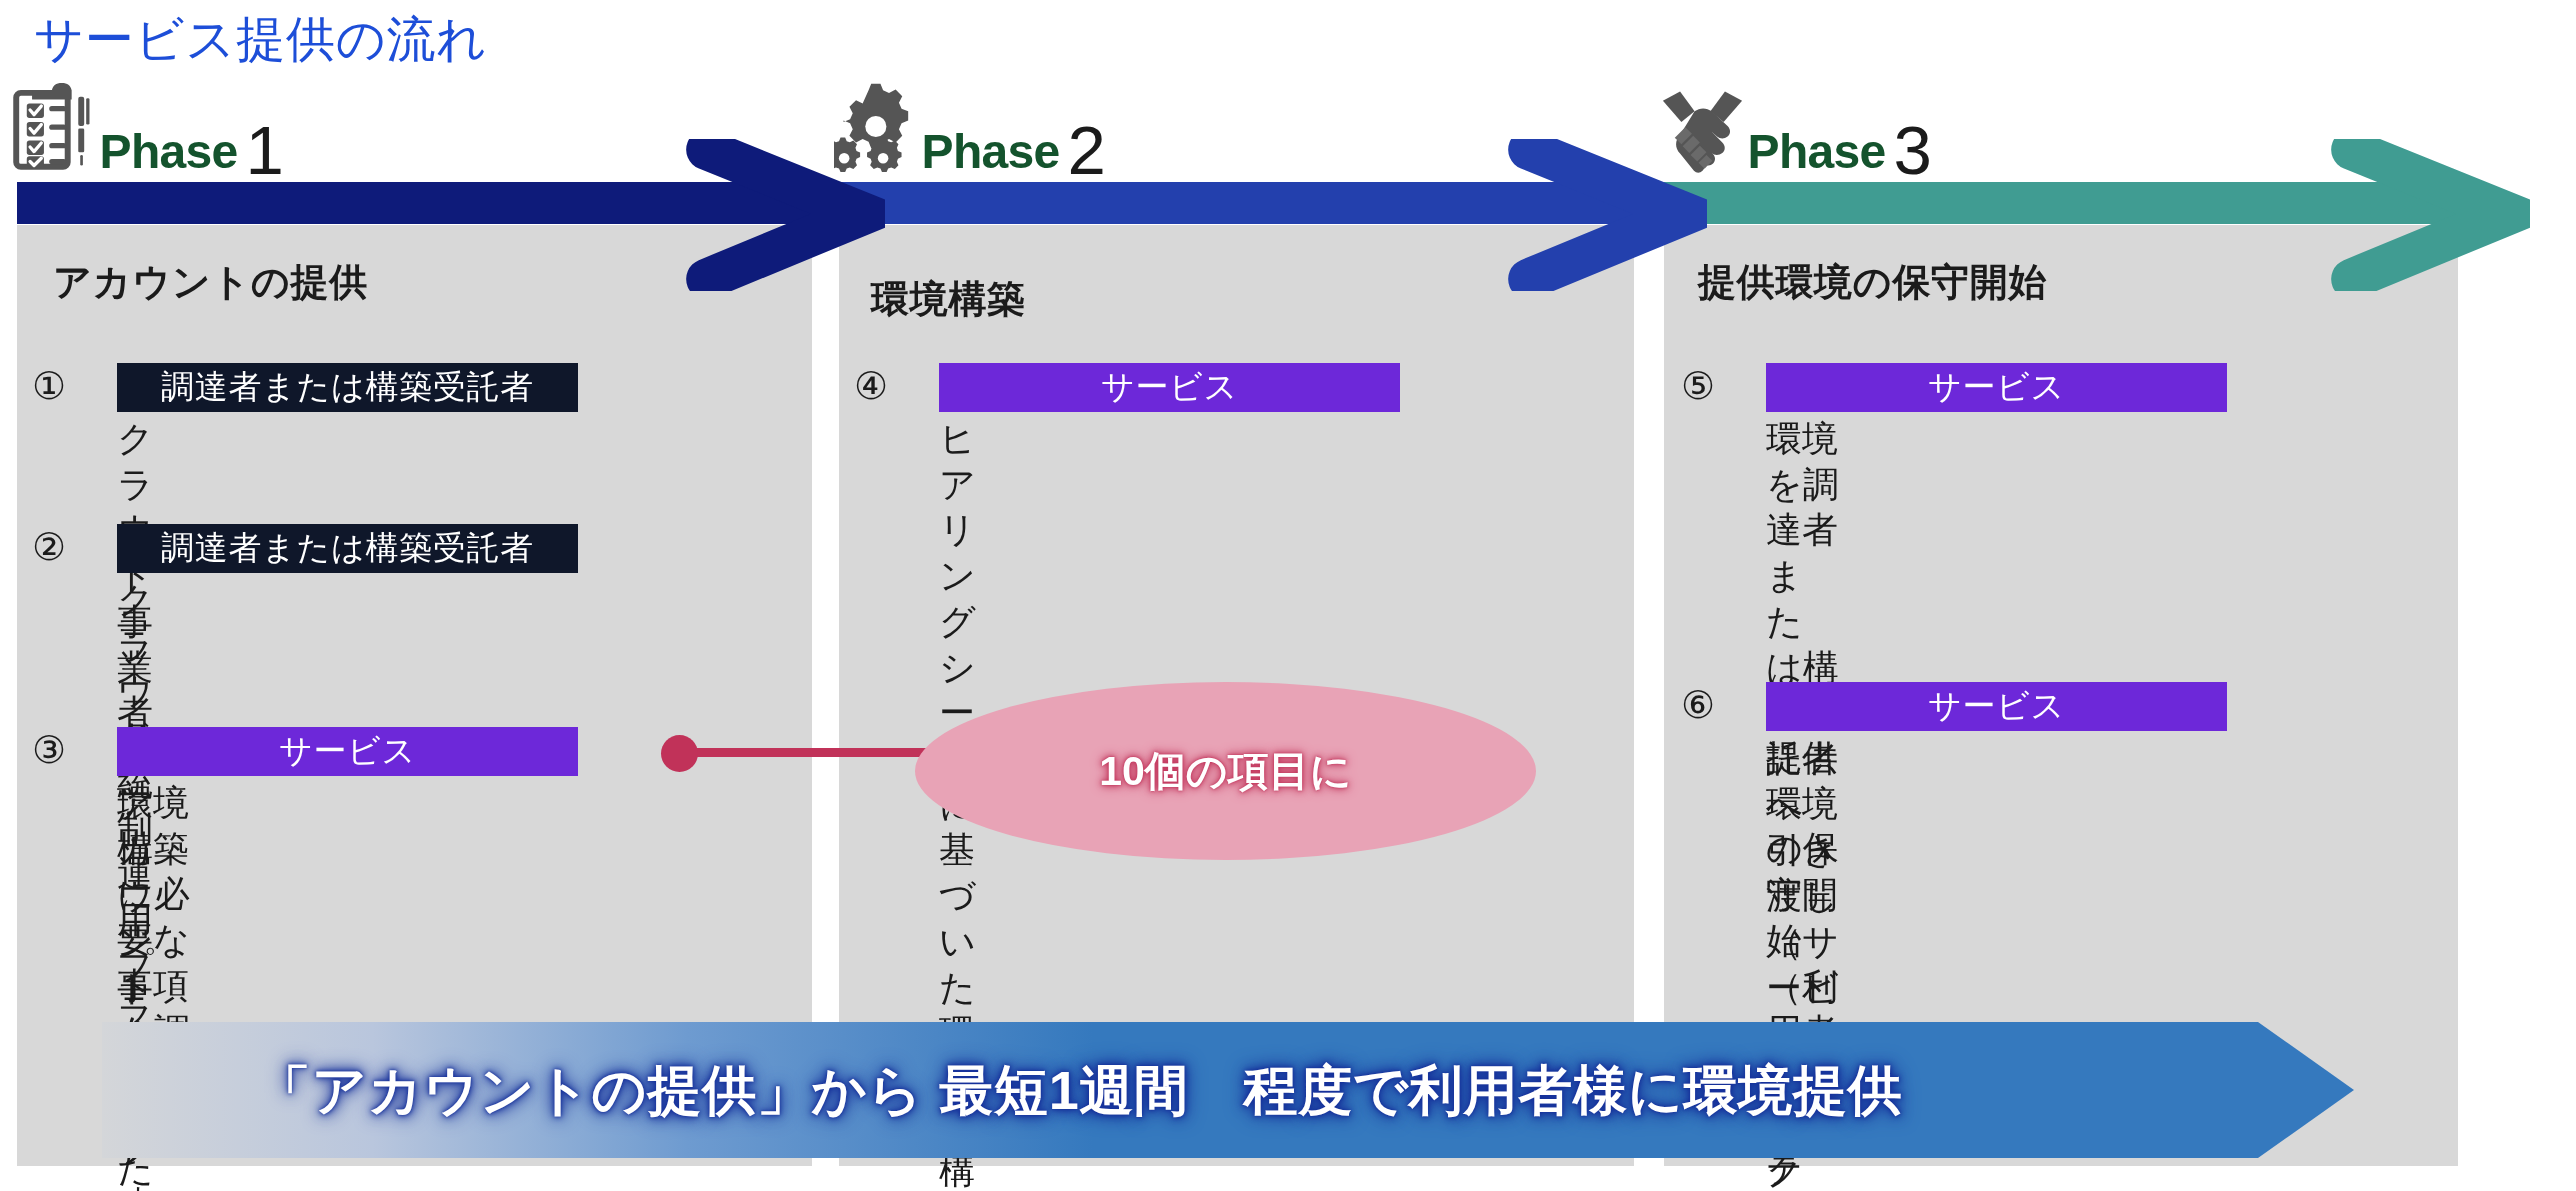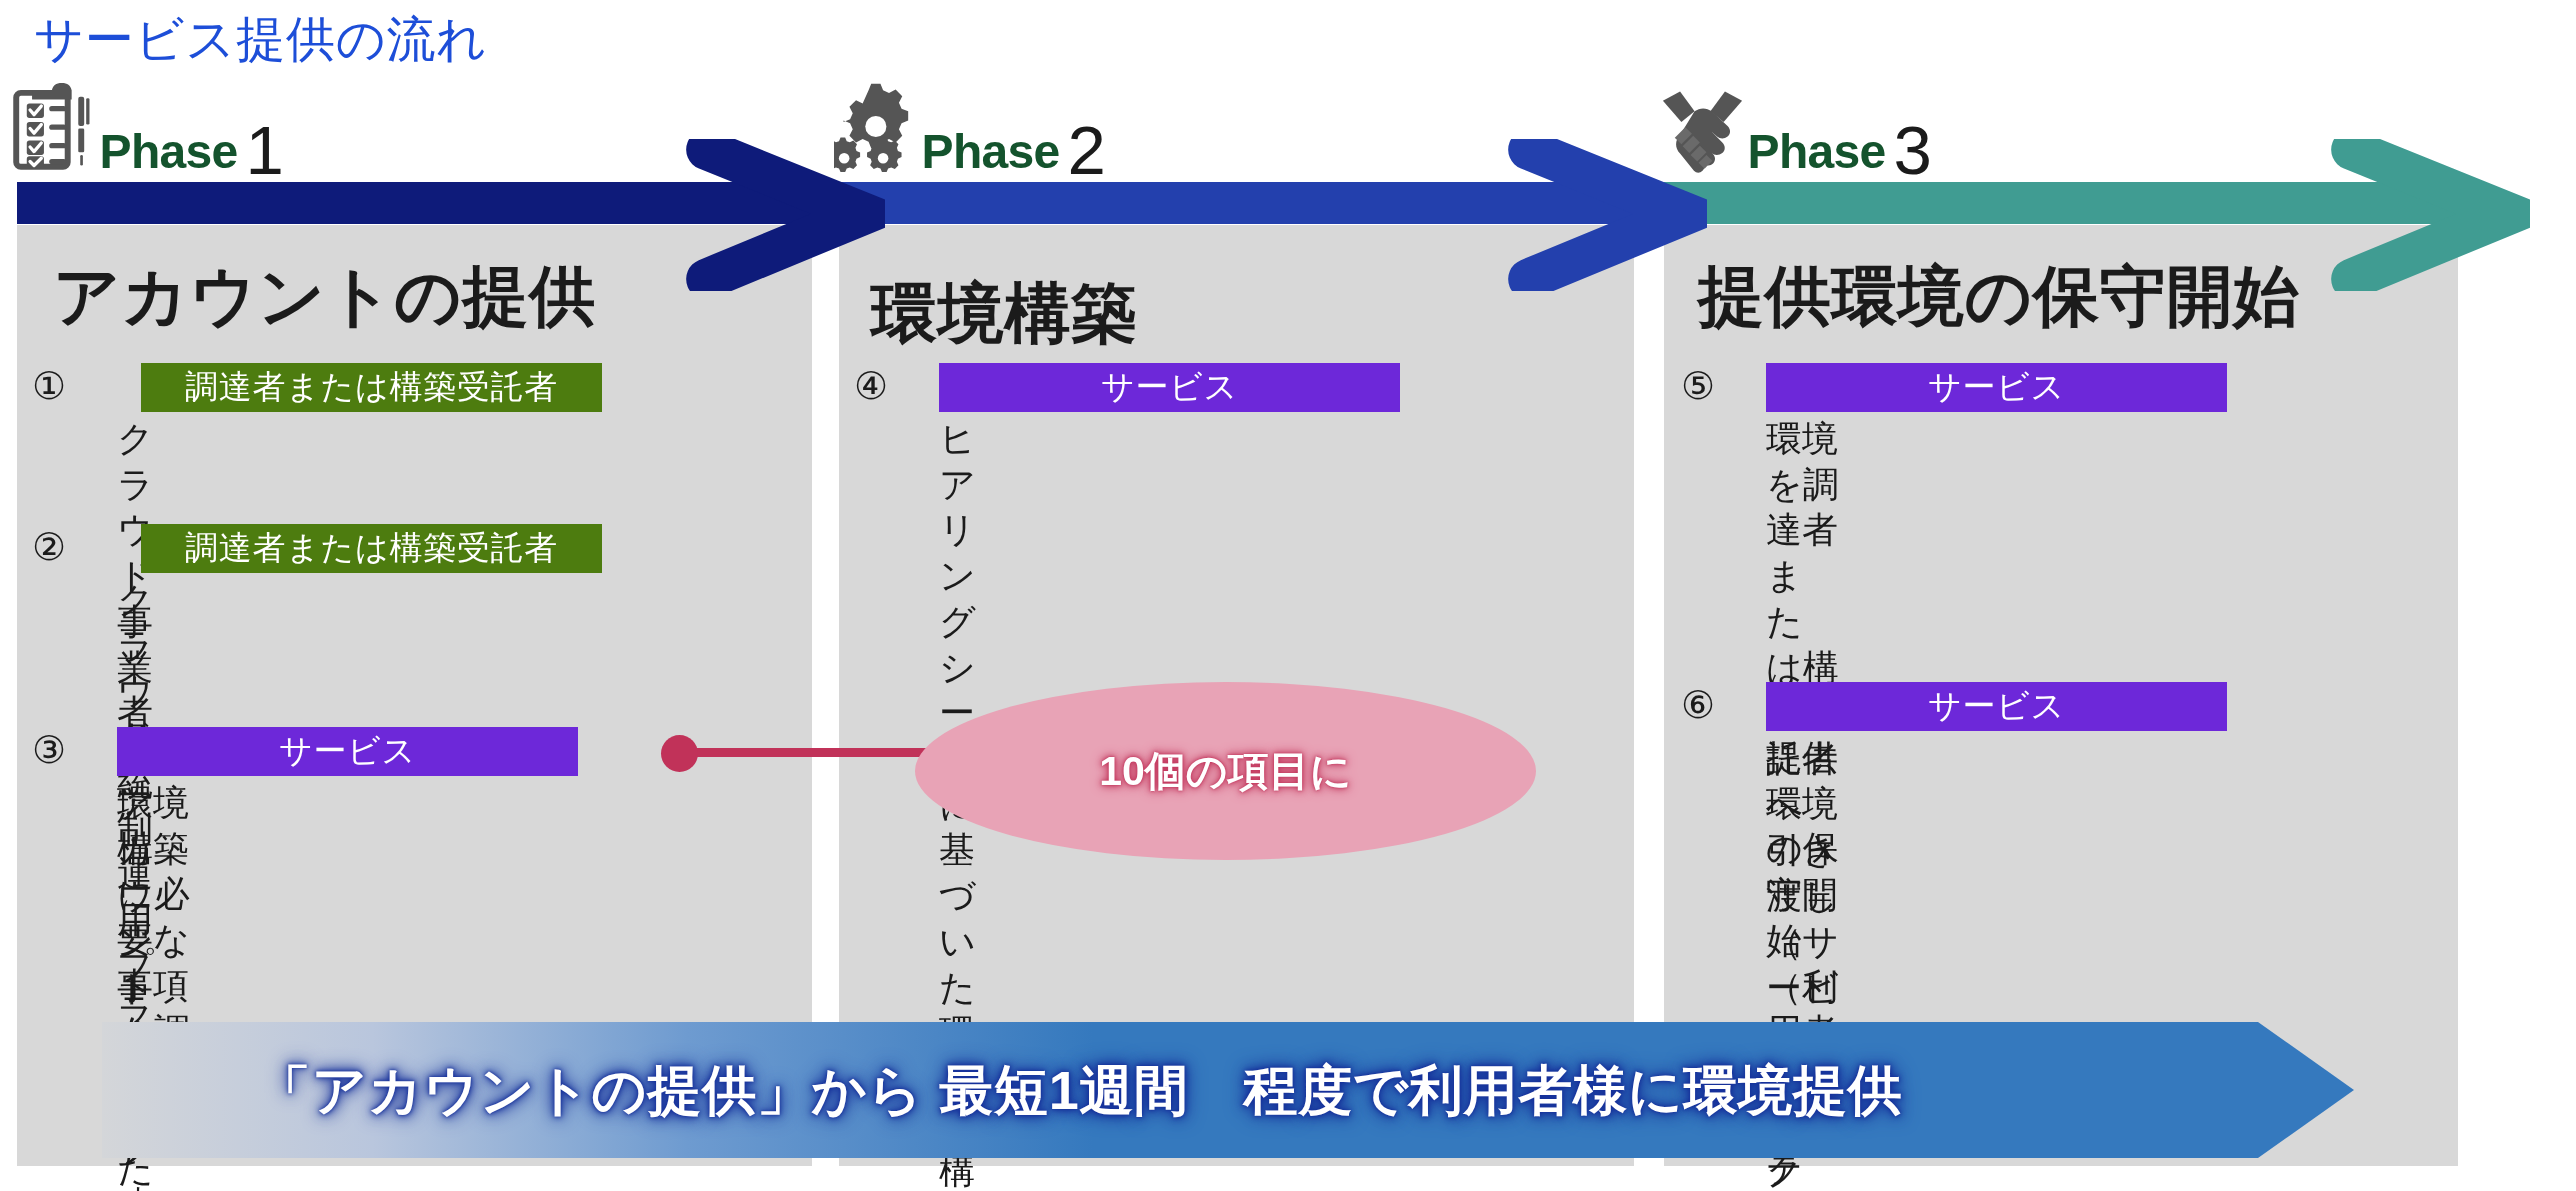--- a/index.html
+++ b/index.html
@@ -45,38 +45,38 @@
     font-size:48px;color:#14532d;line-height:1;font-weight:600;
     margin-left:2.6px;padding-bottom:4px;letter-spacing:-0.7px;
   }
   .phase-num{
     font-size:69px;color:#1b1b1b;line-height:0.82;font-weight:400;
     margin-left:8px;padding-bottom:0px;
   }
 
   
   .panel-title{
-    position:absolute;font-size:66px;line-height:1;color:#1b1b1b;
+    position:absolute;font-size:38px;line-height:1;color:#1b1b1b;
     font-weight:700;white-space:nowrap;letter-spacing:0.7px;
   }
   #pt1{left:53px;top:263px;}
   #pt2{left:871px;top:280px;}
   #pt3{left:1698px;top:263px;}
 
   
   .item{position:absolute;}
   .item .num{
     position:absolute;left:0;top:0;font-size:38px;line-height:1;color:#1b1b1b;
   }
   .badge{
     position:absolute;left:85px;top:-4px;height:49px;
     display:flex;align-items:center;justify-content:center;
     color:#fff;font-size:33px;letter-spacing:0.7px;
   }
-  .badge.blue{background:#4d7c0f;width:461px;margin-left:24px;}
+  .badge.blue{background:#0f172a;width:461px;}
   .badge.orange{background:#6d28d9;width:461px;}
   .body-text{
     position:absolute;left:85px;top:49px;
     font-size:36px;line-height:1.27;color:#1b1b1b;white-space:pre-line;
     letter-spacing:0px;
   }
 
   
   #i1{left:32px;top:367px;}
   #i2{left:32px;top:528px;}

